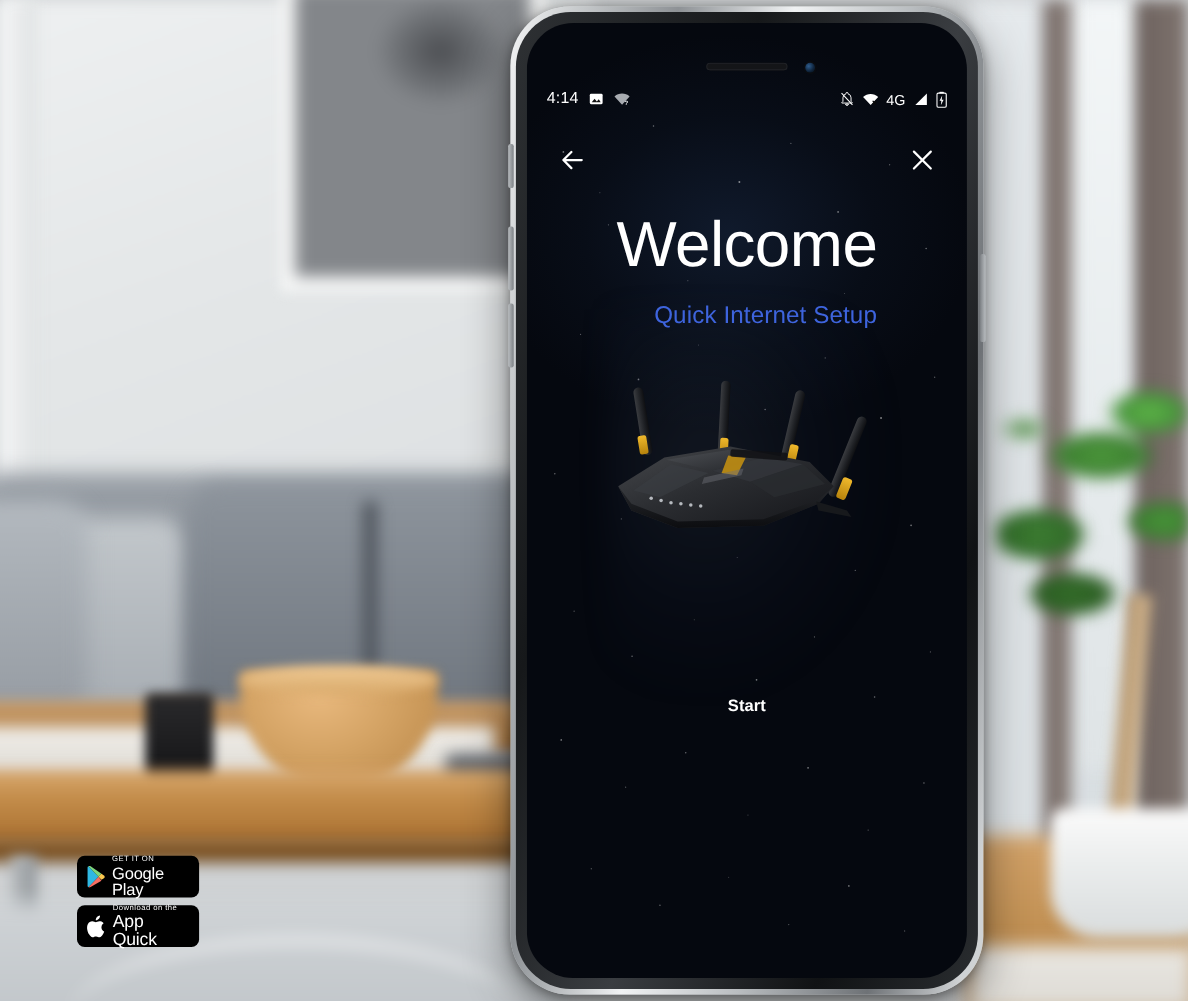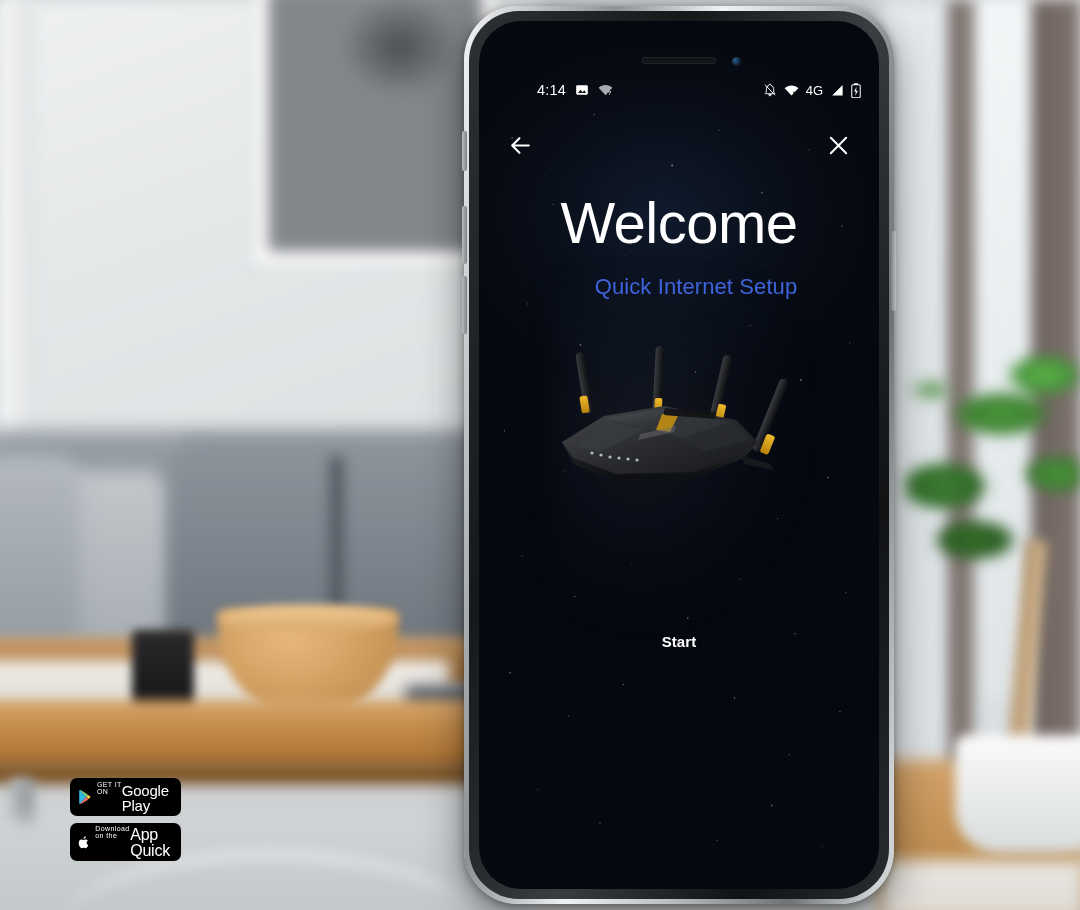--- a/index.html
+++ b/index.html
@@ -227,21 +227,21 @@
   .btn-mute   { left:-2px; top:125px; width:5px; height:40px; }
   .btn-vol-up { left:-2px; top:200px; width:5px; height:58px; }
   .btn-vol-dn { left:-2px; top:270px; width:5px; height:58px; }
   .btn-power  { right:-2px; top:225px; width:5px; height:80px;
                 background:linear-gradient(270deg,#b9bdc0,#7e8286); border-radius:2px; position:absolute; }
 
   
   #statusbar {
     position:absolute; left:0; right:0; top:56px; height:26px;
     display:flex; align-items:center;
-    padding:0 18px; color:#fff;margin-left:40px;
+    padding:0 18px; color:#fff;
   }
   #sb-left { display:flex; align-items:center; gap:9px; }
   #sb-right { display:flex; align-items:center; gap:7px; margin-left:auto; }
   #clock { font-size:14.5px; font-weight:500; letter-spacing:.2px; }
   .sb-ico { display:block; }
 
   
   #apphdr {
     position:absolute; left:0; right:0; top:100px; height:48px;
     display:flex; align-items:center; justify-content:space-between;
@@ -275,21 +275,21 @@
     font-size:19px; font-weight:700; letter-spacing:.1px; cursor:pointer;
   }
 
   
   #badges { position:absolute; left:70px; top:778px; display:flex; flex-direction:column; gap:7px; }
   .badge {
     width:111px; height:38px; background:#000; border-radius:7px;
     display:flex; align-items:center; gap:6px; padding:0 8px;
     cursor:pointer;
   }
-  .badge-txt { display:flex; flex-direction:row; line-height:1; color:#fff; }
+  .badge-txt { display:flex; flex-direction:column; line-height:1; color:#fff; }
   .badge-top { font-size:7px; letter-spacing:.4px; }
   .badge-bot { font-size:15px; font-weight:500; letter-spacing:-.2px; margin-top:2px; }
   .badge-bot.apple { font-size:16px; }
 </style>
 </head>
 <body>
 
 <div id="scene">
   <div class="wall"></div>
   <div class="wall-edge"></div>

